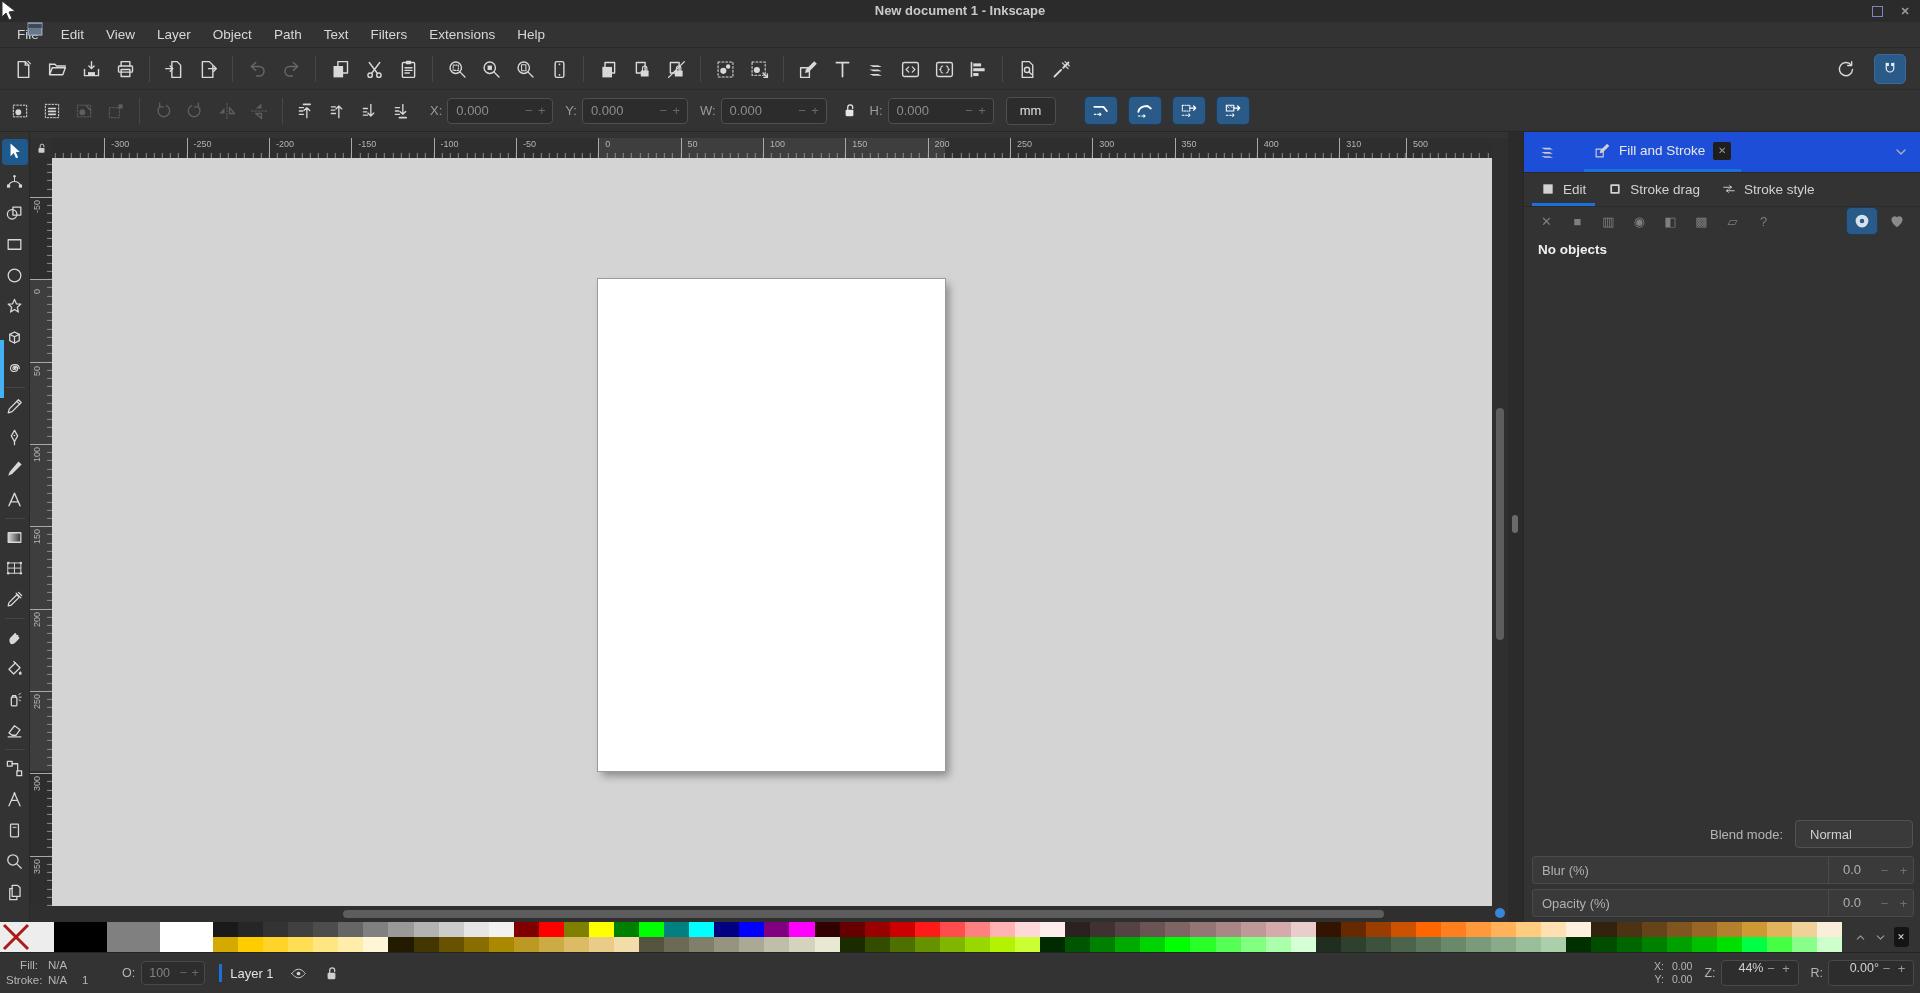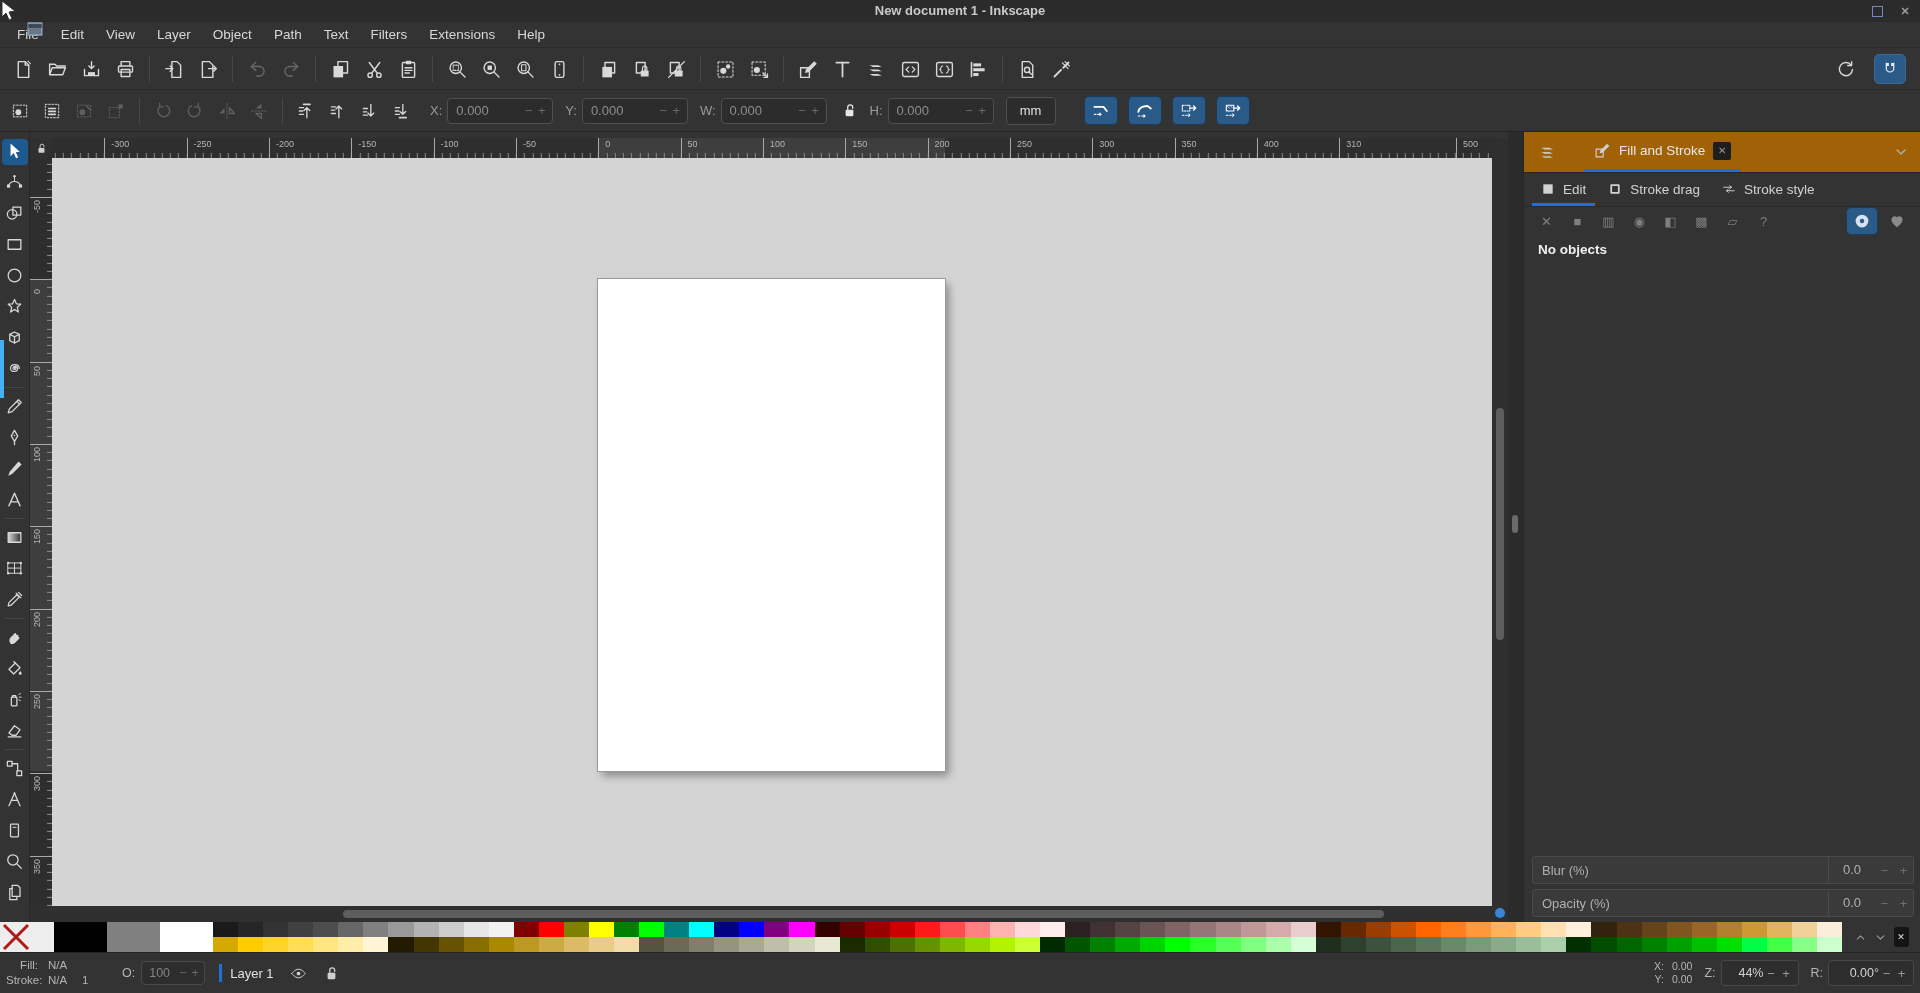--- a/index.html
+++ b/index.html
@@ -84,21 +84,21 @@
         box-shadow:0 0 0 1px #9b9b9b,4px 5px 8px rgba(0,0,0,.35)}
   .hscroll{position:absolute;left:30px;top:906px;width:1462px;height:16px;background:#2f2f2f}
   .hthumb{position:absolute;left:313px;top:4px;width:1041px;height:8px;background:#5d5d5d;border-radius:4px}
   .vscroll{position:absolute;left:1492px;top:138px;width:16px;height:784px;background:#2f2f2f}
   .vthumb{position:absolute;left:4px;top:270px;width:8px;height:232px;background:#5d5d5d;border-radius:4px}
   .corner-dot{position:absolute;left:1495px;top:908px;width:10px;height:10px;border-radius:50%;background:#3986d8}
   .panel-strip{position:absolute;left:1508px;top:132px;width:15px;height:790px;background:#2b2b2b}
   .grip{position:absolute;left:1512px;top:515px;width:6px;height:18px;border-radius:3px;background:#6a6a6a}
   
   .panel{position:absolute;left:1523px;top:132px;width:397px;height:790px;background:#333;border-left:1px solid #262626}
-  .dock-header{position:absolute;left:0;top:0;right:0;height:40px;background:#a16207;
+  .dock-header{position:absolute;left:0;top:0;right:0;height:40px;background:#1d4ed8;
                border-bottom:1px solid #272727;display:flex;align-items:center}
   .dock-zicon{margin-left:14px;color:#c9c9c9}
   .dock-zicon svg{width:20px;height:20px}
   .dock-tab{margin-left:26px;height:40px;display:flex;align-items:center;gap:8px;padding:0 10px;
             border-bottom:3px solid #1c71d8;box-sizing:border-box;color:#e8e8e8;font-size:13.5px}
   .dock-tab svg{width:17px;height:17px;color:#d0d0d0}
   .dock-close{width:18px;height:18px;background:#1e1e1e;color:#9a9a9a;font-size:10px;display:flex;
               align-items:center;justify-content:center;border-radius:2px}
   .dock-chevron{margin-left:auto;margin-right:12px;color:#b0b0b0}
   .dock-chevron svg{width:16px;height:16px}
@@ -151,21 +151,21 @@
   .layer-bar{width:3px;height:18px;background:#1c71d8;margin-left:14px}
   .layer-name{margin-left:8px;font-size:13px;color:#e2e2e2}
   .sb-icon{margin-left:16px;color:#cfcfcf}
   .sb-icon svg{width:17px;height:17px}
   .status-msg{margin-left:18px;font-size:13px;color:#c8c8c8;white-space:nowrap}
   .sb-right{margin-left:auto;display:flex;align-items:center;margin-right:6px}
   .xy-block{display:grid;grid-template-columns:auto auto;column-gap:8px;font-size:10.5px;color:#b5b5b5;
             line-height:13px;text-align:right;margin-right:12px}
   .zr-lbl{color:#b5b5b5;font-size:12.5px;margin-right:5px}
   .zr-spin{height:26px;background:#2d2d2d;border:1px solid #494949;border-radius:4px;display:flex;
-           align-items:center;padding:0 4px 0 8px;box-sizing:border-box;font-size:12.5px;color:#d2d2d2;margin-right:12px}
+           padding:0 4px 0 8px;box-sizing:border-box;font-size:12.5px;color:#d2d2d2;margin-right:12px}
   .zr-spin .val{text-align:right}
   .zr-spin .pm{color:#9a9a9a;width:15px;text-align:center;font-size:13px}
   .z-spin .val{width:34px}.r-spin .val{width:42px}
 </style>
 </head>
 <body>
 
 <svg width="0" height="0" style="position:absolute">
     <defs>
   <linearGradient id="gradtool" x1="0" y1="0" x2="1" y2="0">
@@ -901,21 +901,21 @@
         <span class="rlabel" style="left: 546.2px;">0</span>
         <span class="rlabel" style="left: 628.5px;">50</span>
         <span class="rlabel" style="left: 710.9px;">100</span>
         <span class="rlabel" style="left: 793.2px;">150</span>
         <span class="rlabel" style="left: 875.5px;">200</span>
         <span class="rlabel" style="left: 957.9px;">250</span>
         <span class="rlabel" style="left: 1040.2px;">300</span>
         <span class="rlabel" style="left: 1122.5px;">350</span>
         <span class="rlabel" style="left: 1204.8px;">400</span>
         <span class="rlabel" style="left: 1287.2px;">310</span>
-        <span class="rlabel" style="left: 1404px;">500</span>
+        <span class="rlabel" style="left: 1354px;">500</span>
       </div>
   </div>
   <div class="ruler-v">
     <div class="hl"></div>
     <div class="ticks"></div>
     <div style="position:absolute;inset:0">
 
     <div class="rlabel-v" style="top: 38.9px;"><span>-50</span></div>
         <div class="rlabel-v" style="top: 121.2px;"><span>0</span></div>
         <div class="rlabel-v" style="top: 203.5px;"><span>50</span></div>
@@ -1032,20 +1032,24 @@
           <div class="rule-btn">
             <span>
               <svg viewBox="0 0 24 24" fill="none" stroke="currentColor" stroke-width="1.6" stroke-linecap="round" stroke-linejoin="round">
                 <path d="M12 20.5S4.5 15.5 4.5 9.8A4.3 4.3 0 0 1 12 7a4.3 4.3 0 0 1 7.5 2.8c0 5.7-7.5 10.7-7.5 10.7z" fill="currentColor" stroke="none"></path>
               </svg>
             </span>
           </div>
         </div>
     </div>
     <div class="no-objects">No objects</div>
+    <div class="blend-row">
+      <span class="blend-lbl">Blend mode:</span>
+      <div class="blend-dd"><span>Normal</span></div>
+    </div>
     <div class="slider-row blur-row">
       <span class="lbl">Blur (%)</span>
       <span class="sval">0.0</span>
       <span class="pm">−</span>
       <span class="pm">+</span>
     </div>
     <div class="slider-row opacity-row">
       <span class="lbl">Opacity (%)</span>
       <span class="sval">0.0</span>
       <span class="pm">−</span>

